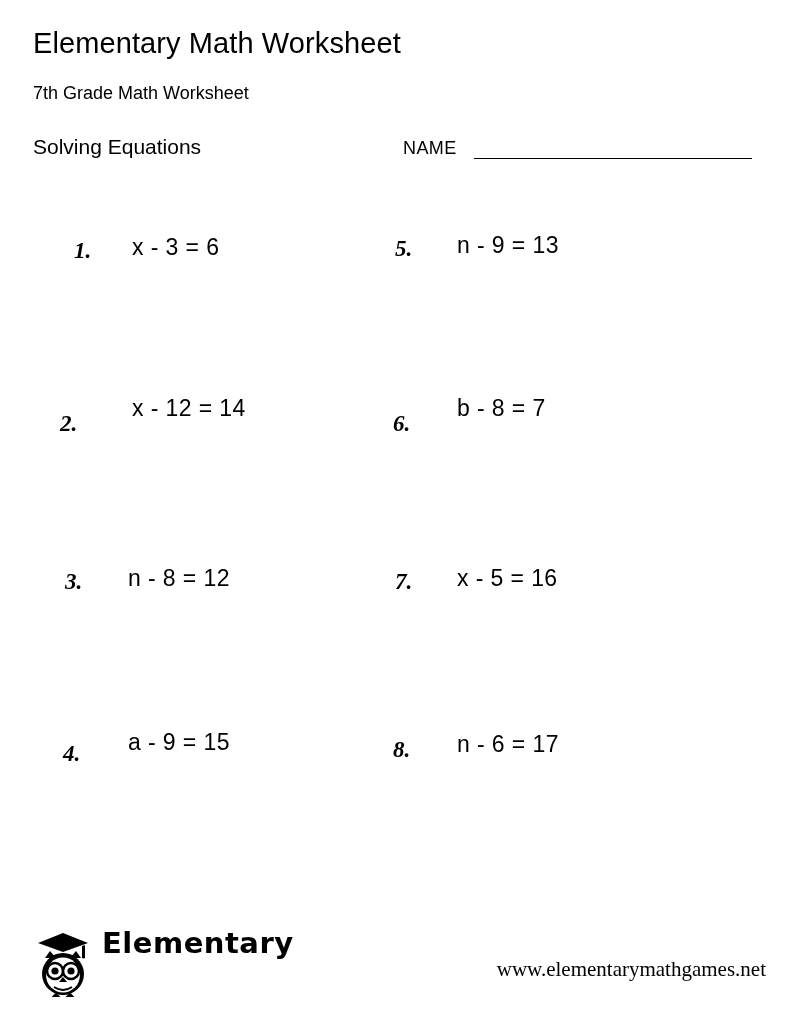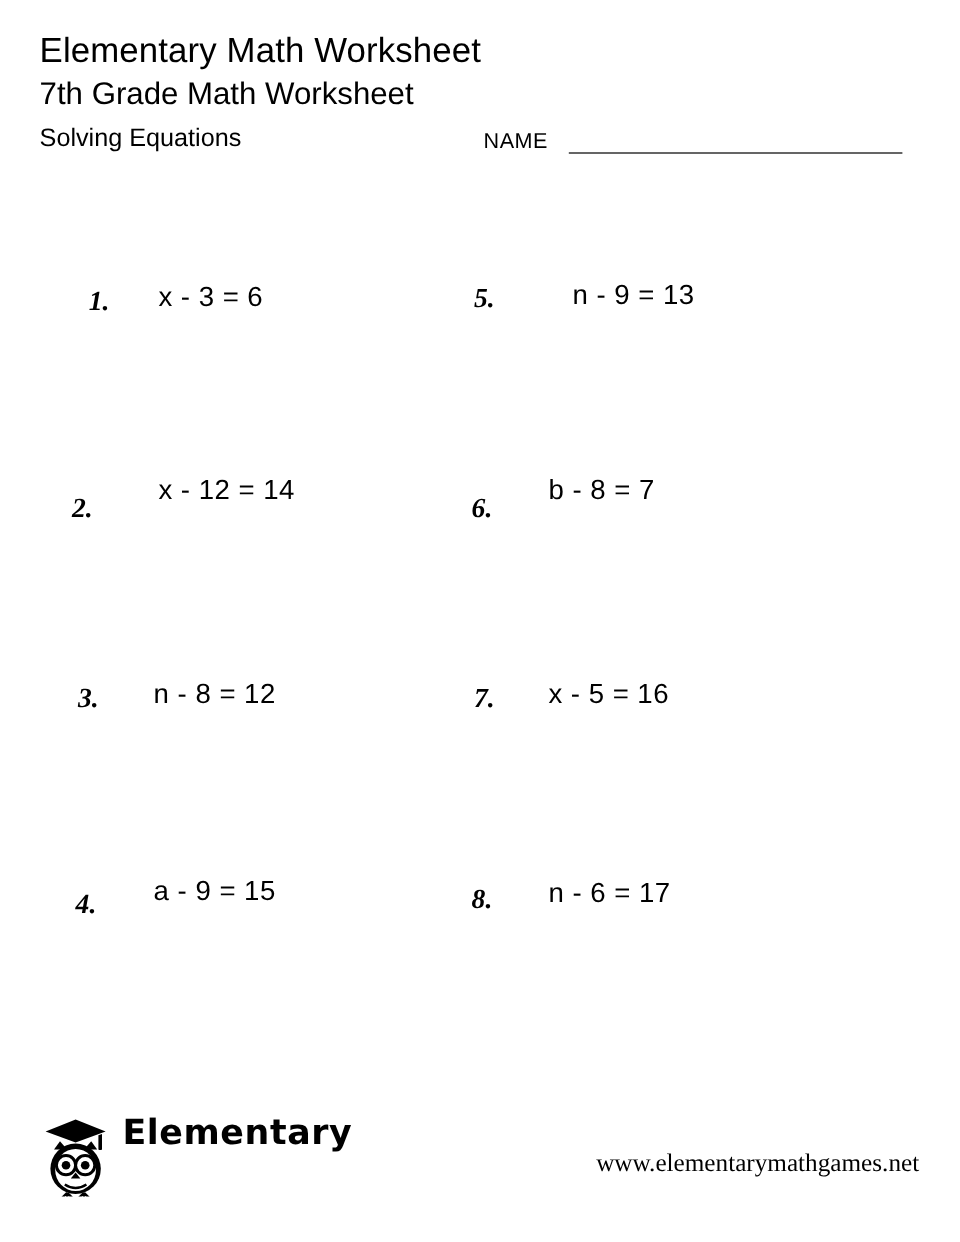--- a/index.html
+++ b/index.html
@@ -30,29 +30,29 @@
     right: 40px;
   }
   .title-main {
     font-size: 29px;
     line-height: 34px;
     font-weight: 400;
     letter-spacing: 0.1px;
     white-space: nowrap;
   }
   .title-sub {
-    font-size: 26px;
+    font-size: 18px;
     line-height: 30px;
     font-weight: 400;
-    margin-top: 3px;
+    margin-top: 18px;
     white-space: nowrap;
   }
   .subject-row {
     position: relative;
-    margin-top: 10px;
+    margin-top: 26px;
     height: 28px;
   }
   .subject {
     position: absolute;
     left: 0;
     top: 0;
     font-size: 21px;
     line-height: 26px;
     white-space: nowrap;
   }
@@ -104,21 +104,21 @@
     top: -3px;
     font-size: 23px;
     white-space: nowrap;
     letter-spacing: 0.4px;
   }
 
   
   .r1 .cell.left .num { left: 14px; top: 6px; }
   .r1 .cell.left .eq  { left: 72px; top: 2px; }
   .r1 .cell.right .num { left: 10px; top: 4px; }
-  .r1 .cell.right .eq  { left: 72px; top: 0px; margin-left: 20px; }
+  .r1 .cell.right .eq  { left: 72px; top: 0px; }
 
   .r2 .cell.left .num { left: 0px; top: 14px; }
   .r2 .cell.left .eq  { left: 72px; top: -2px; }
   .r2 .cell.right .num { left: 8px; top: 14px; }
   .r2 .cell.right .eq  { left: 72px; top: -2px; }
 
   .r3 .cell.left .num { left: 5px; top: 7px; }
   .r3 .cell.left .eq  { left: 68px; top: 3px; }
   .r3 .cell.right .num { left: 10px; top: 7px; }
   .r3 .cell.right .eq  { left: 72px; top: 3px; text-align: right; }

